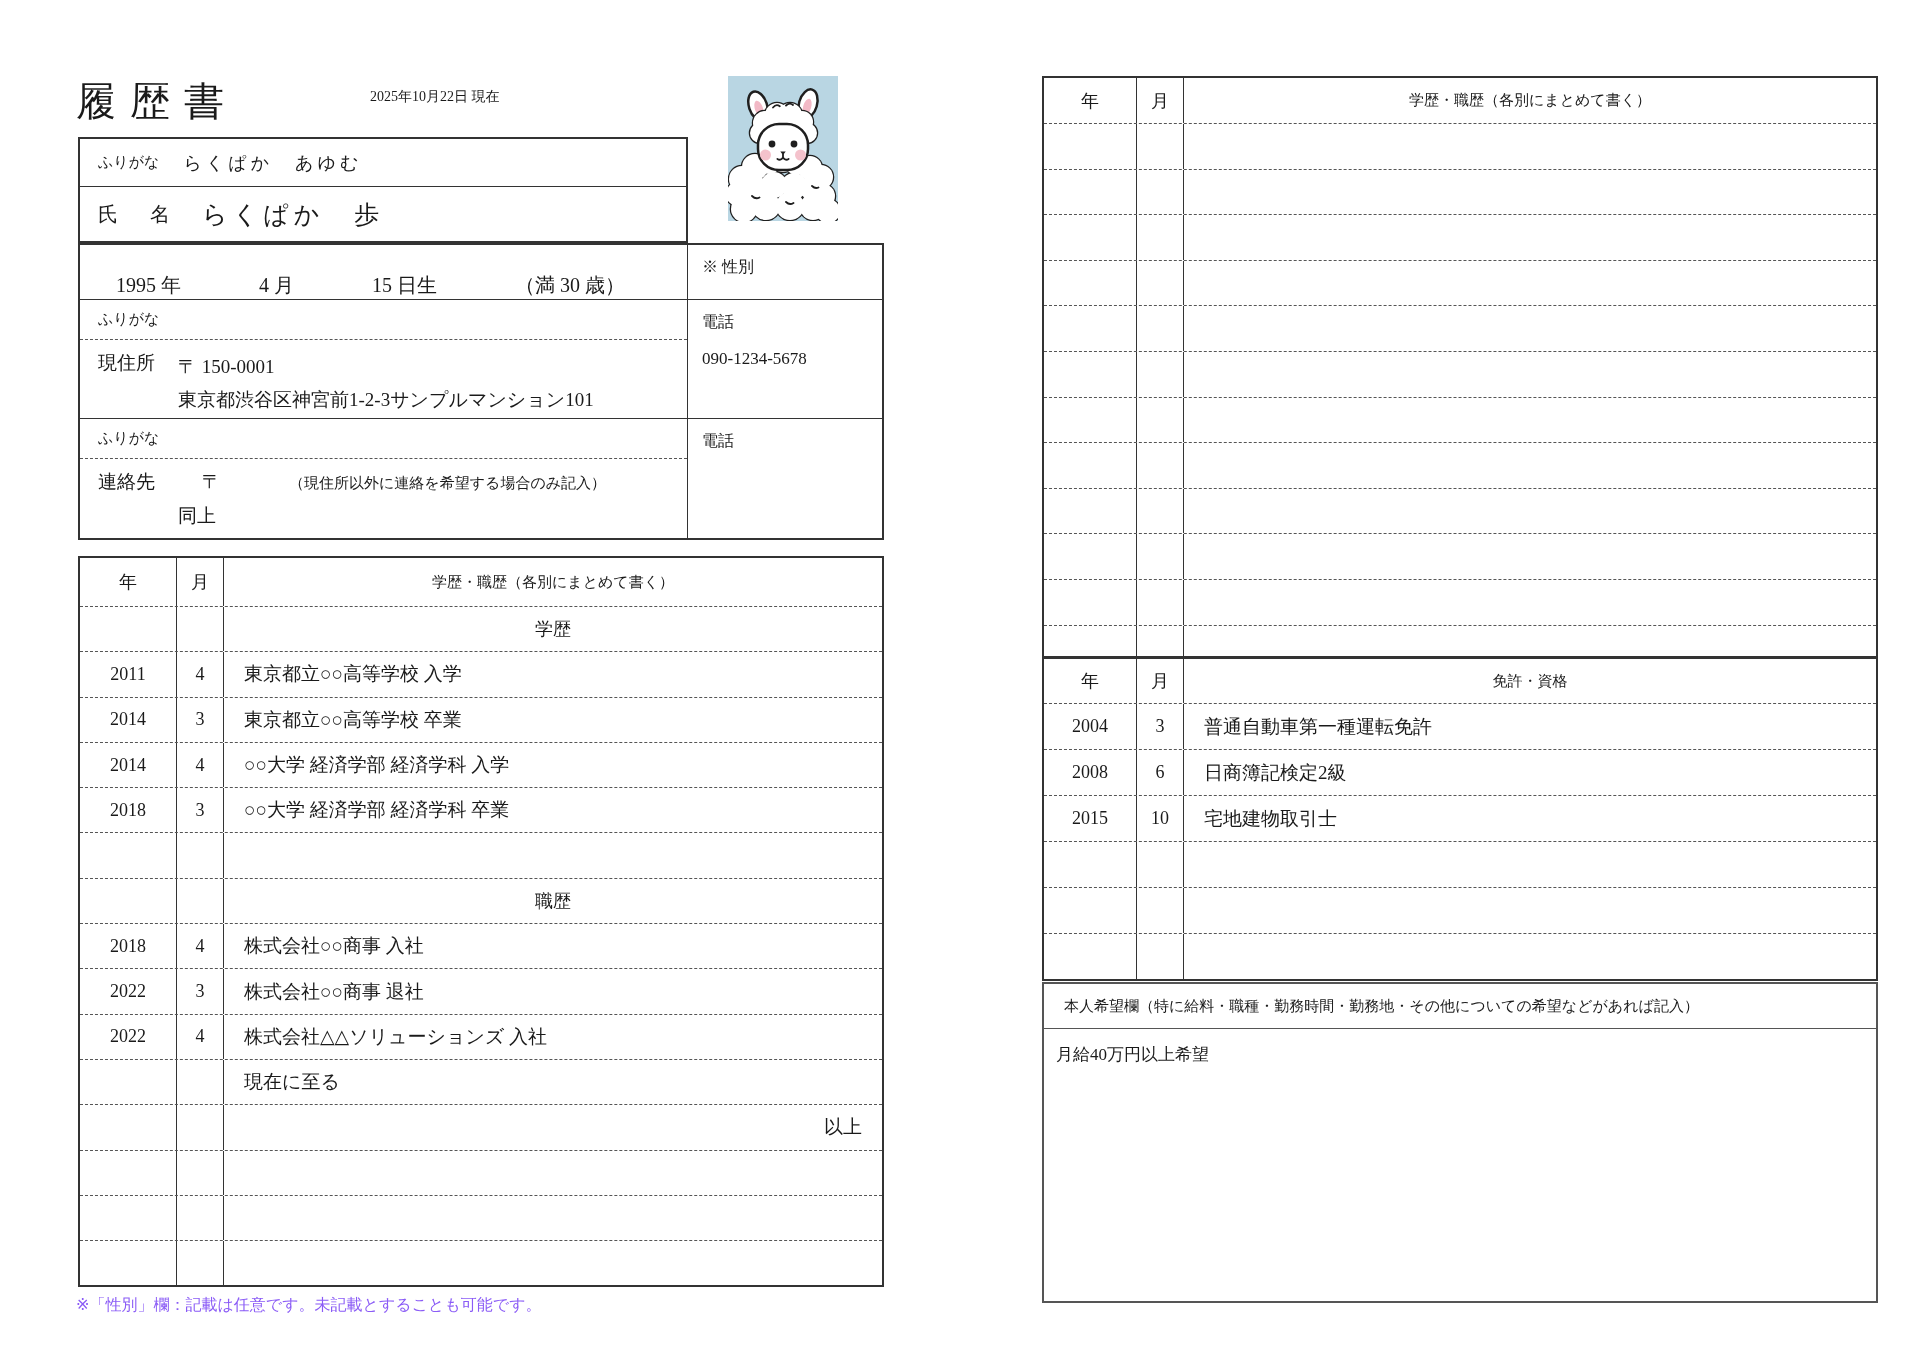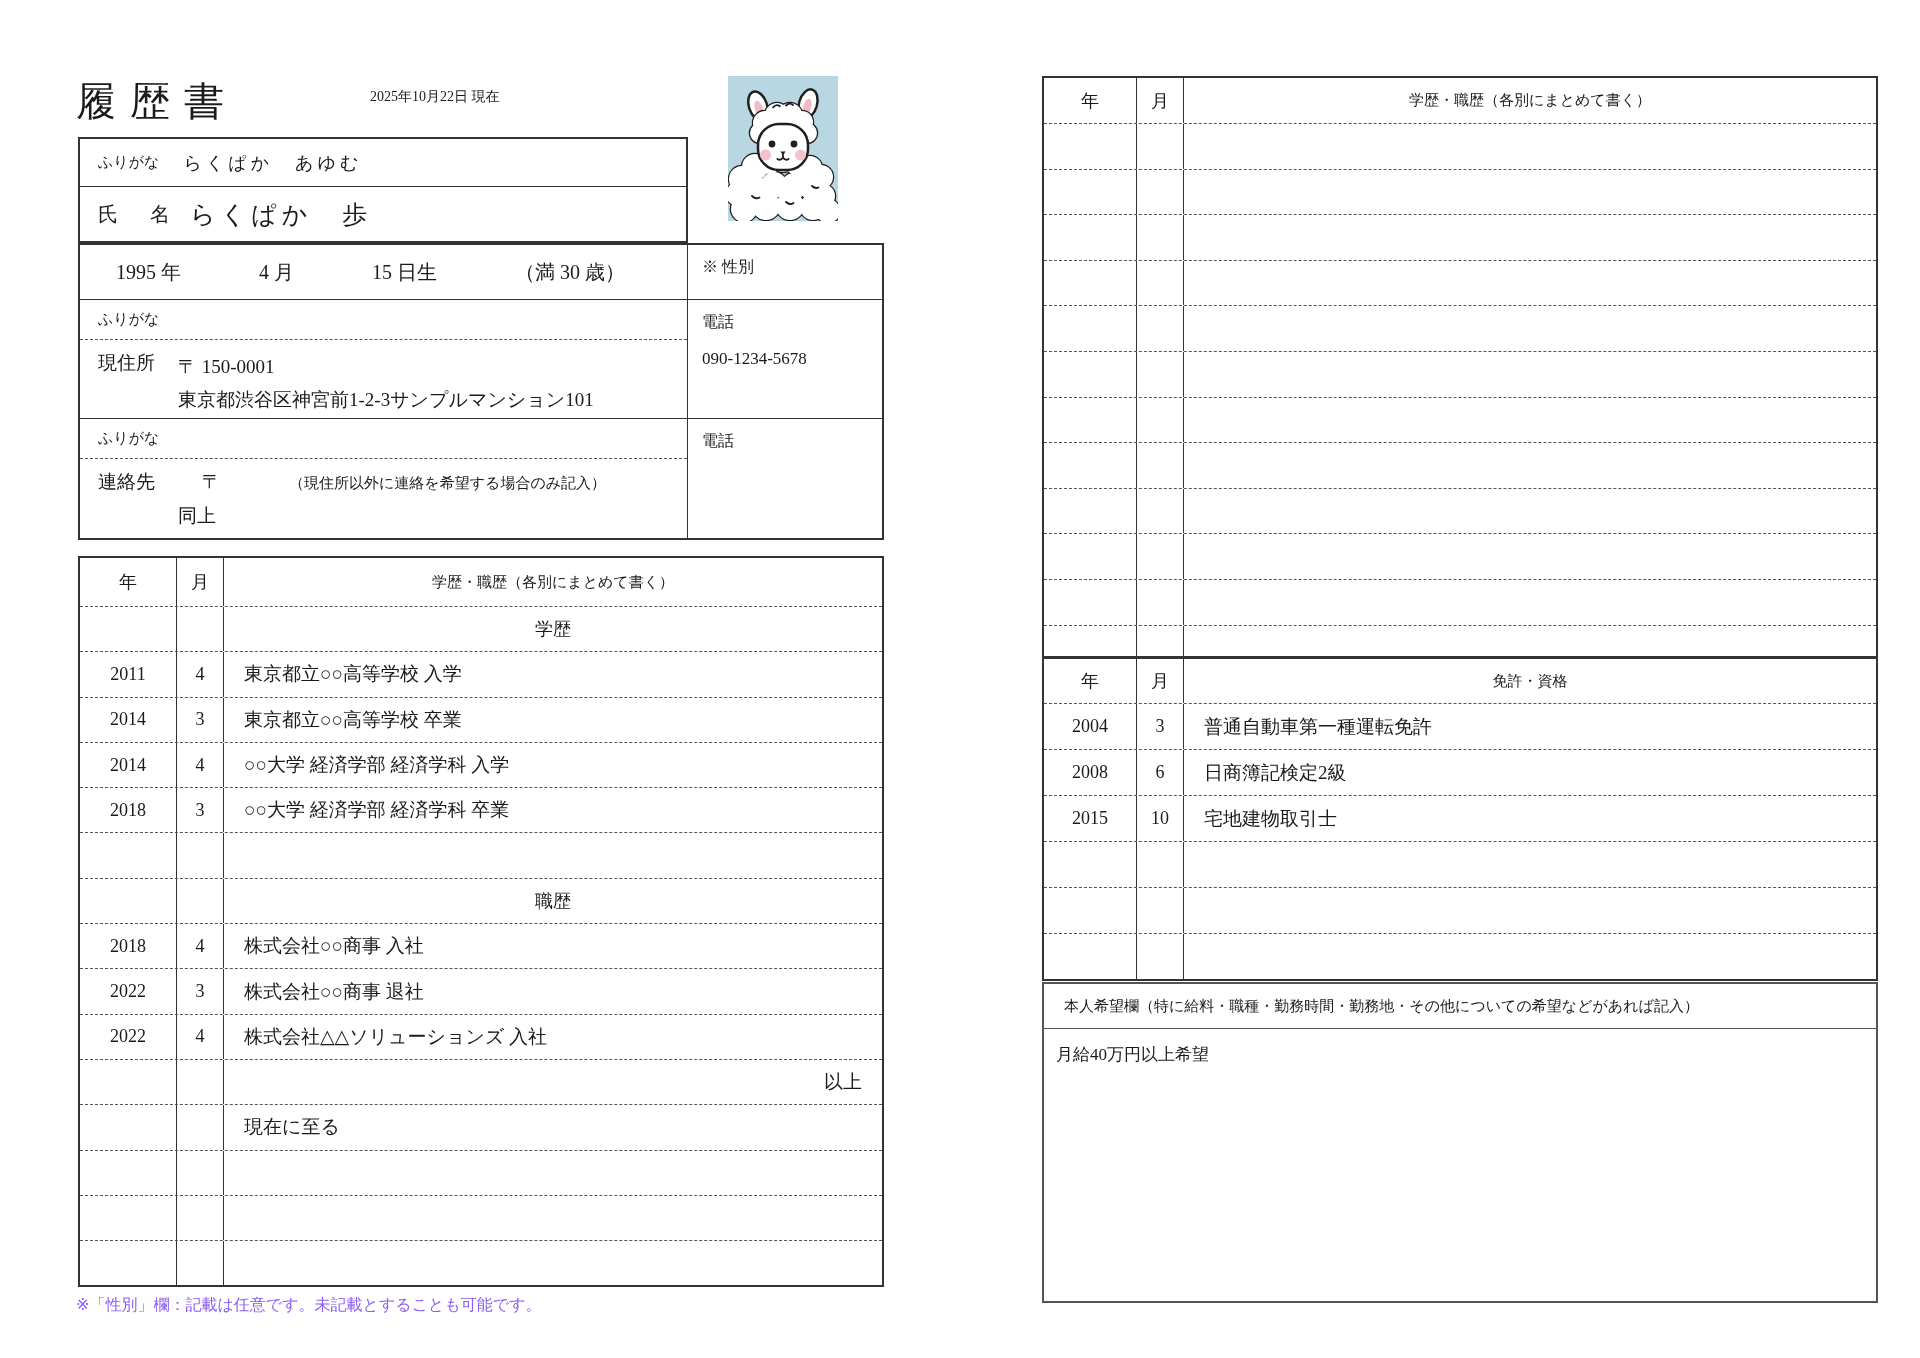--- a/index.html
+++ b/index.html
@@ -15,30 +15,30 @@
   .photo{left:728px;top:76px;width:110px;height:145px;}
   .photo svg{display:block;}
 
   
   .name-box{left:78px;top:137px;width:610px;height:106px;border:2px solid #333;box-sizing:border-box;}
   .name-row1{height:47px;border-bottom:1.5px solid #333;display:flex;align-items:center;padding-left:18px;}
   .name-row2{height:55px;display:flex;align-items:center;padding-left:18px;}
   .lbl-s{font-size:15px;}
   .furi-val{font-size:18px;margin-left:24px;letter-spacing:4px;text-align:right;}
   .name-lbl{font-size:20px;letter-spacing:6px;}
-  .name-val{font-size:25px;margin-left:14px;letter-spacing:5px;}
+  .name-val{font-size:25px;margin-left:26px;letter-spacing:5px;}
 
   
   .info-grid{left:78px;top:243px;width:806px;height:297px;border:2px solid #333;box-sizing:border-box;
              display:grid;grid-template-columns:608px 1fr;grid-template-rows:55px 119px 1fr;}
   .ig-cell{box-sizing:border-box;}
   .ig-left{border-right:1.5px solid #333;}
   .ig-r1{border-bottom:1.5px solid #333;}
   .ig-r2{border-bottom:1.5px solid #333;}
-  .birth-cell{display:flex;align-items:center;gap:78px;padding-left:36px;font-size:20px;}
+  .birth-cell{display:flex;align-items:flex-end;gap:78px;padding-left:36px;font-size:20px;}
   .gender-cell{padding:12px 0 0 14px;font-size:16px;}
   .phone-cell{padding:12px 0 0 14px;font-size:16px;}
   .phone-num{font-size:17px;margin-top:16px;}
   .sub-furi{height:40px;border-bottom:1px dashed #555;display:flex;align-items:center;padding-left:18px;box-sizing:border-box;}
   .addr-body{display:flex;padding:10px 0 0 18px;}
   .addr-label{font-size:19px;width:80px;flex:none;}
   .addr-lines{font-size:19px;line-height:33px;}
   .contact-body{padding:10px 0 0 18px;font-size:19px;position:relative;}
   .contact-line1{display:flex;align-items:baseline;gap:24px;}
   .contact-label{width:80px;flex:none;}
@@ -285,27 +285,27 @@
 
         <div class="t-grid t-row">
           <div class="cell year">2022</div>
           <div class="cell month">4</div>
           <div class="cell desc">株式会社△△ソリューションズ 入社</div>
         </div>
 
         <div class="t-grid t-row">
           <div class="cell year"></div>
           <div class="cell month"></div>
+          <div class="cell desc">現在に至る</div>
+        </div>
+
+        <div class="t-grid t-row">
+          <div class="cell year"></div>
+          <div class="cell month"></div>
           <div class="cell desc align-right">以上</div>
-        </div>
-
-        <div class="t-grid t-row">
-          <div class="cell year"></div>
-          <div class="cell month"></div>
-          <div class="cell desc">現在に至る</div>
         </div>
 
         <div class="t-grid t-row">
           <div class="cell year"></div>
           <div class="cell month"></div>
           <div class="cell desc"></div>
         </div>
 
         <div class="t-grid t-row">
           <div class="cell year"></div>

